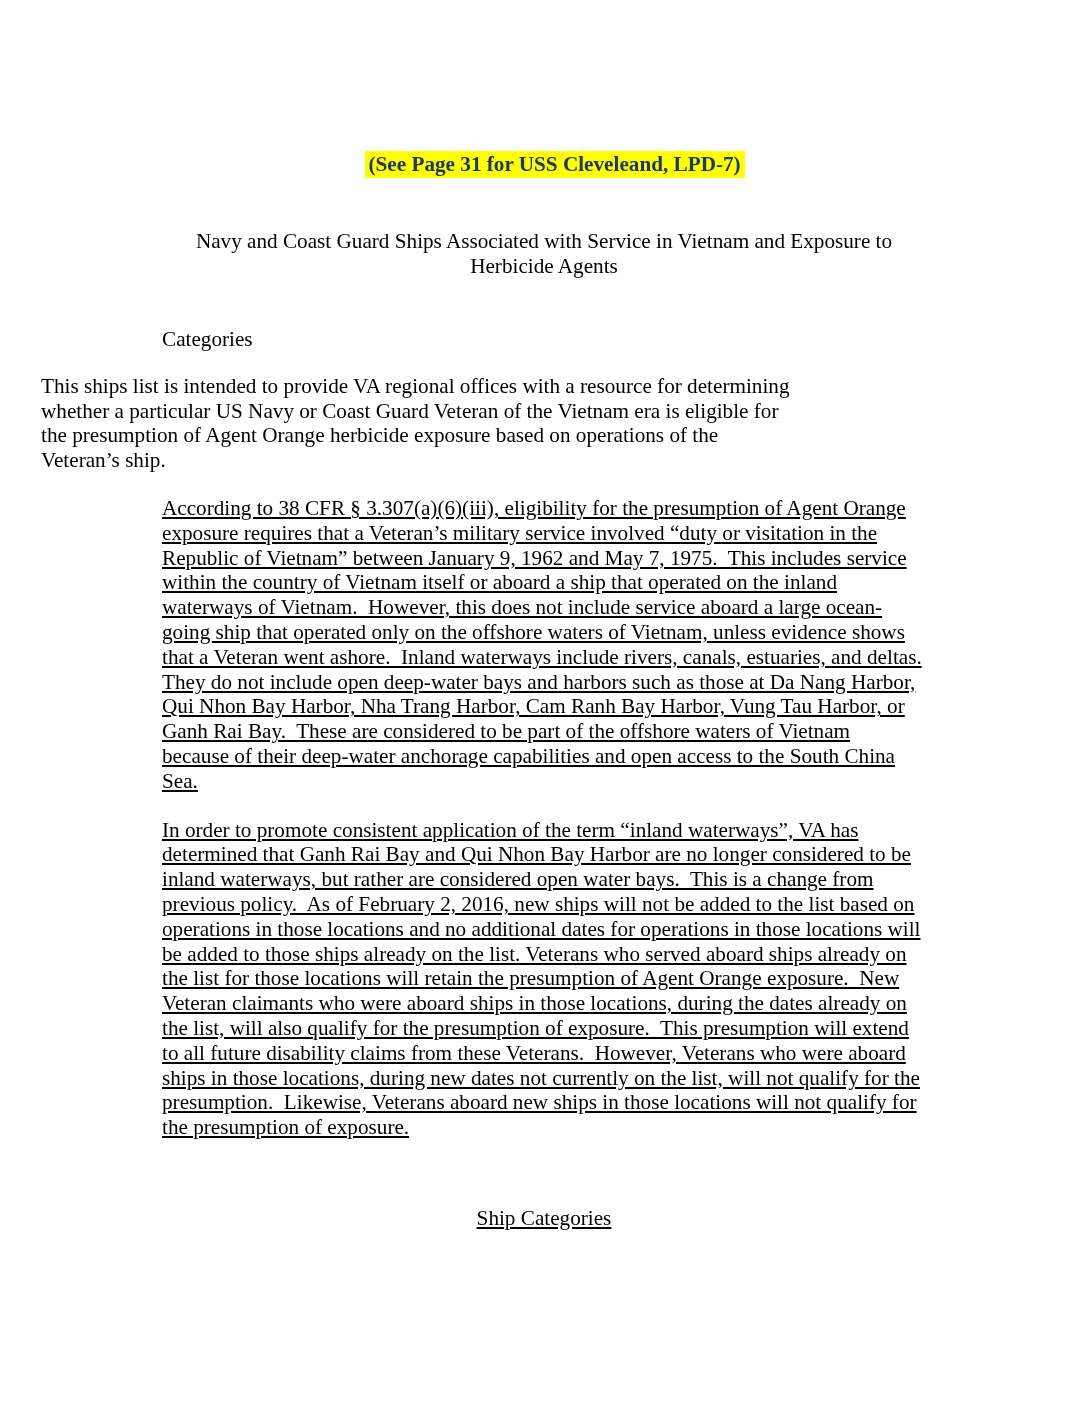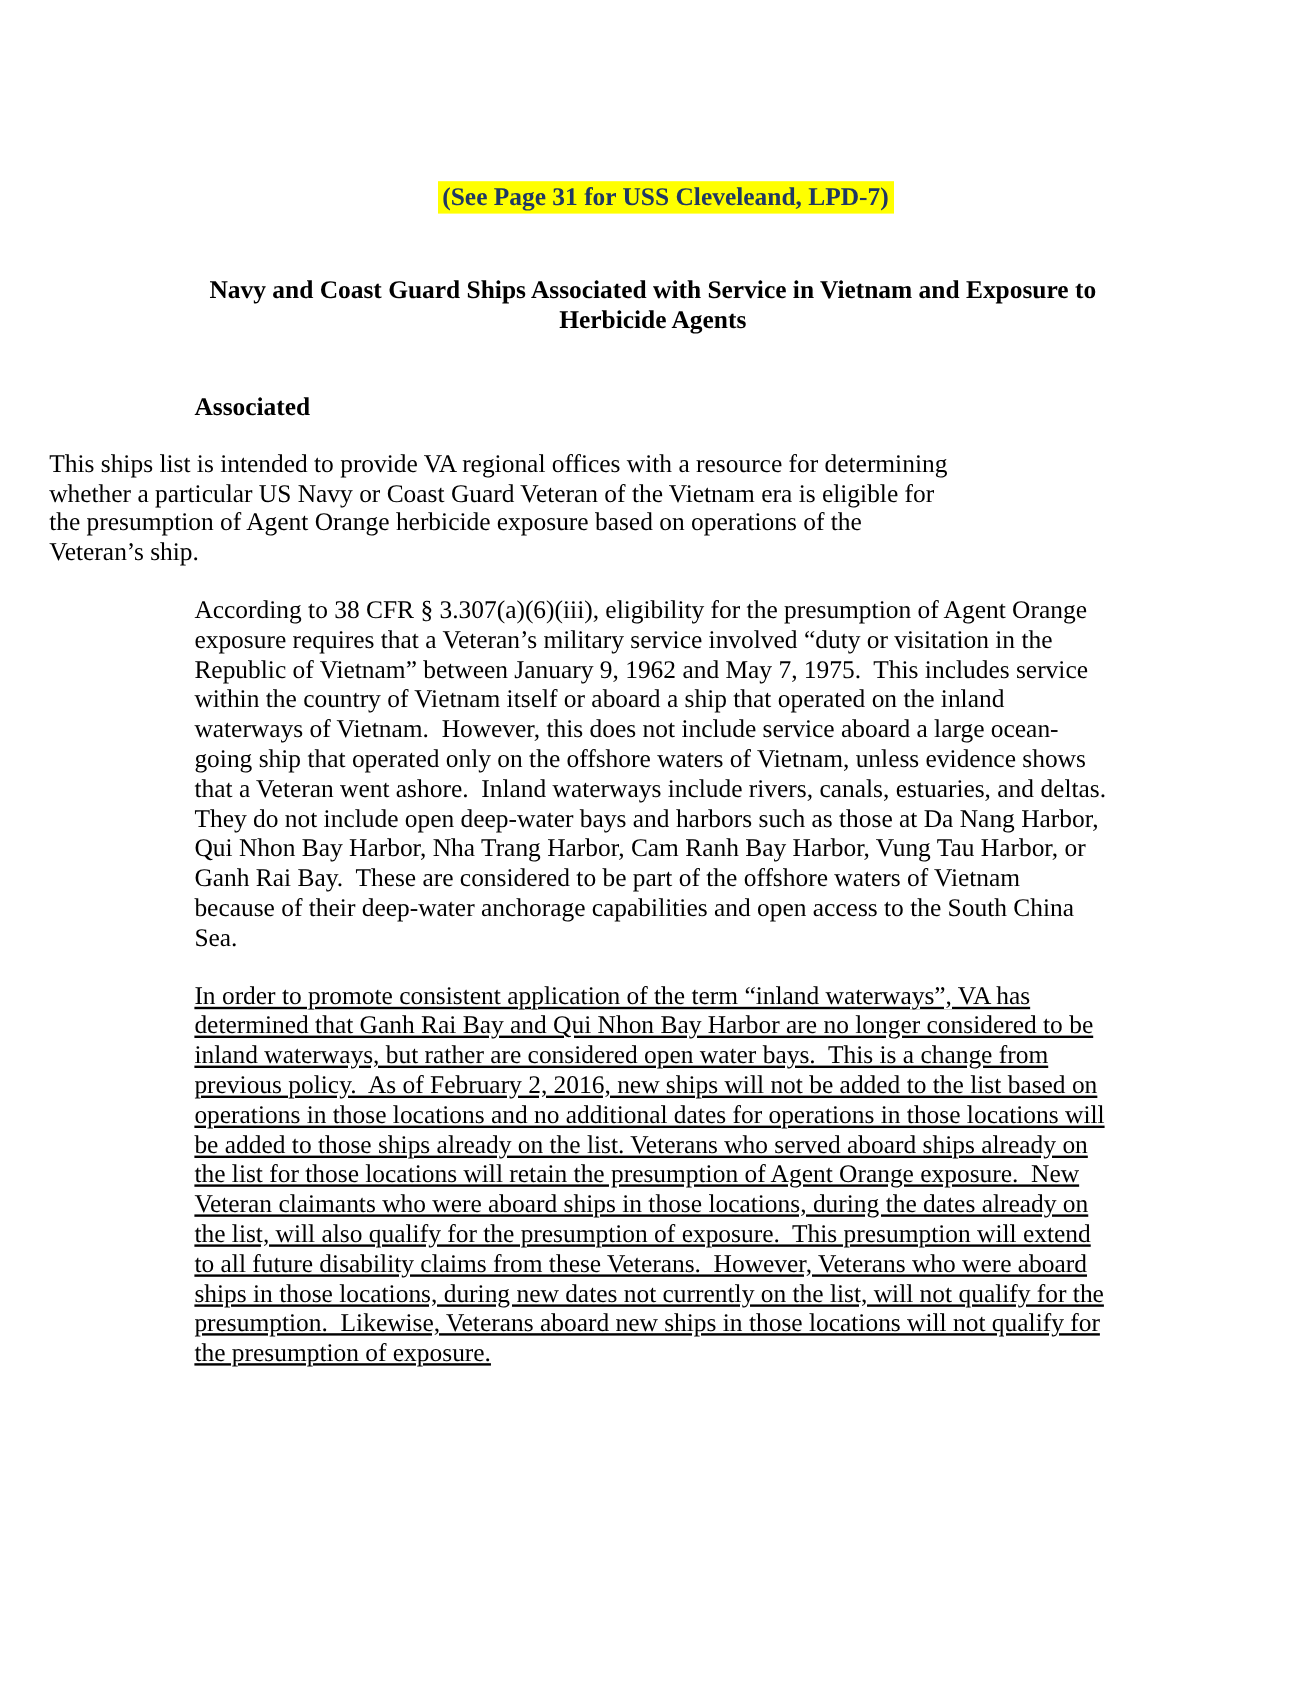--- a/index.html
+++ b/index.html
@@ -20,33 +20,33 @@
   }
   .center-block {
     text-align: center;
     white-space: pre-wrap;
   }
   .body-block {
     margin-left: 162px;
     margin-right: 40px;
     white-space: pre-wrap;
   }
-  .bold { font-weight: bold; }
+  .bold { font-weight: normal; }
 
   .header-note-line { margin-top: 126px; }
   .highlight-chip {
     display: inline-block;
     padding: 1px 4px;
     font-weight: bold;
   }
   .doc-title { margin-top: 27px; }
   .doc-date { margin-top: 20px; }
   .section-heading { margin-top: 48px; }
   .para-intro { margin-top: 22px; margin-left: 41px; }
-  .para-eligibility { margin-top: 23px; }
+  .para-eligibility { margin-top: 23px; text-decoration: underline; }
   .para-policy {
     margin-top: 24px;
     text-decoration: underline;
   }
   .ship-categories {
     margin-top: 66px;
     text-decoration: underline;
   }
 </style>
 </head>
@@ -55,21 +55,21 @@
 <div class="page" style="background-color: rgb(255, 255, 255); color: rgb(0, 0, 0);">
 
   <div class="center-block header-note-line">
     <span class="highlight-chip" style="background-color: rgb(255, 255, 0); color: rgb(31, 56, 100);">(See Page 31 for USS Cleveleand, LPD-7)</span>
   </div>
 
   <div class="center-block bold doc-title">Navy and Coast Guard Ships Associated with Service in Vietnam and Exposure to
 Herbicide Agents</div>
 
 
-  <div class="body-block bold section-heading">Associated</div>
+  <div class="body-block bold section-heading">Categories</div>
 
   <div class="body-block para-intro">This ships list is intended to provide VA regional offices with a resource for determining
 whether a particular US Navy or Coast Guard Veteran of the Vietnam era is eligible for
 the presumption of Agent Orange herbicide exposure based on operations of the
 Veteran’s ship.</div>
 
   <div class="body-block para-eligibility">According to 38 CFR § 3.307(a)(6)(iii), eligibility for the presumption of Agent Orange
 exposure requires that a Veteran’s military service involved “duty or visitation in the
 Republic of Vietnam” between January 9, 1962 and May 7, 1975.  This includes service
 within the country of Vietnam itself or aboard a ship that operated on the inland
@@ -89,14 +89,15 @@
 operations in those locations and no additional dates for operations in those locations will
 be added to those ships already on the list. Veterans who served aboard ships already on
 the list for those locations will retain the presumption of Agent Orange exposure.  New
 Veteran claimants who were aboard ships in those locations, during the dates already on
 the list, will also qualify for the presumption of exposure.  This presumption will extend
 to all future disability claims from these Veterans.  However, Veterans who were aboard
 ships in those locations, during new dates not currently on the list, will not qualify for the
 presumption.  Likewise, Veterans aboard new ships in those locations will not qualify for
 the presumption of exposure.</div>
 
+  <div class="center-block bold ship-categories">Ship Categories</div>
 
 </div>
 
 </body></html>

